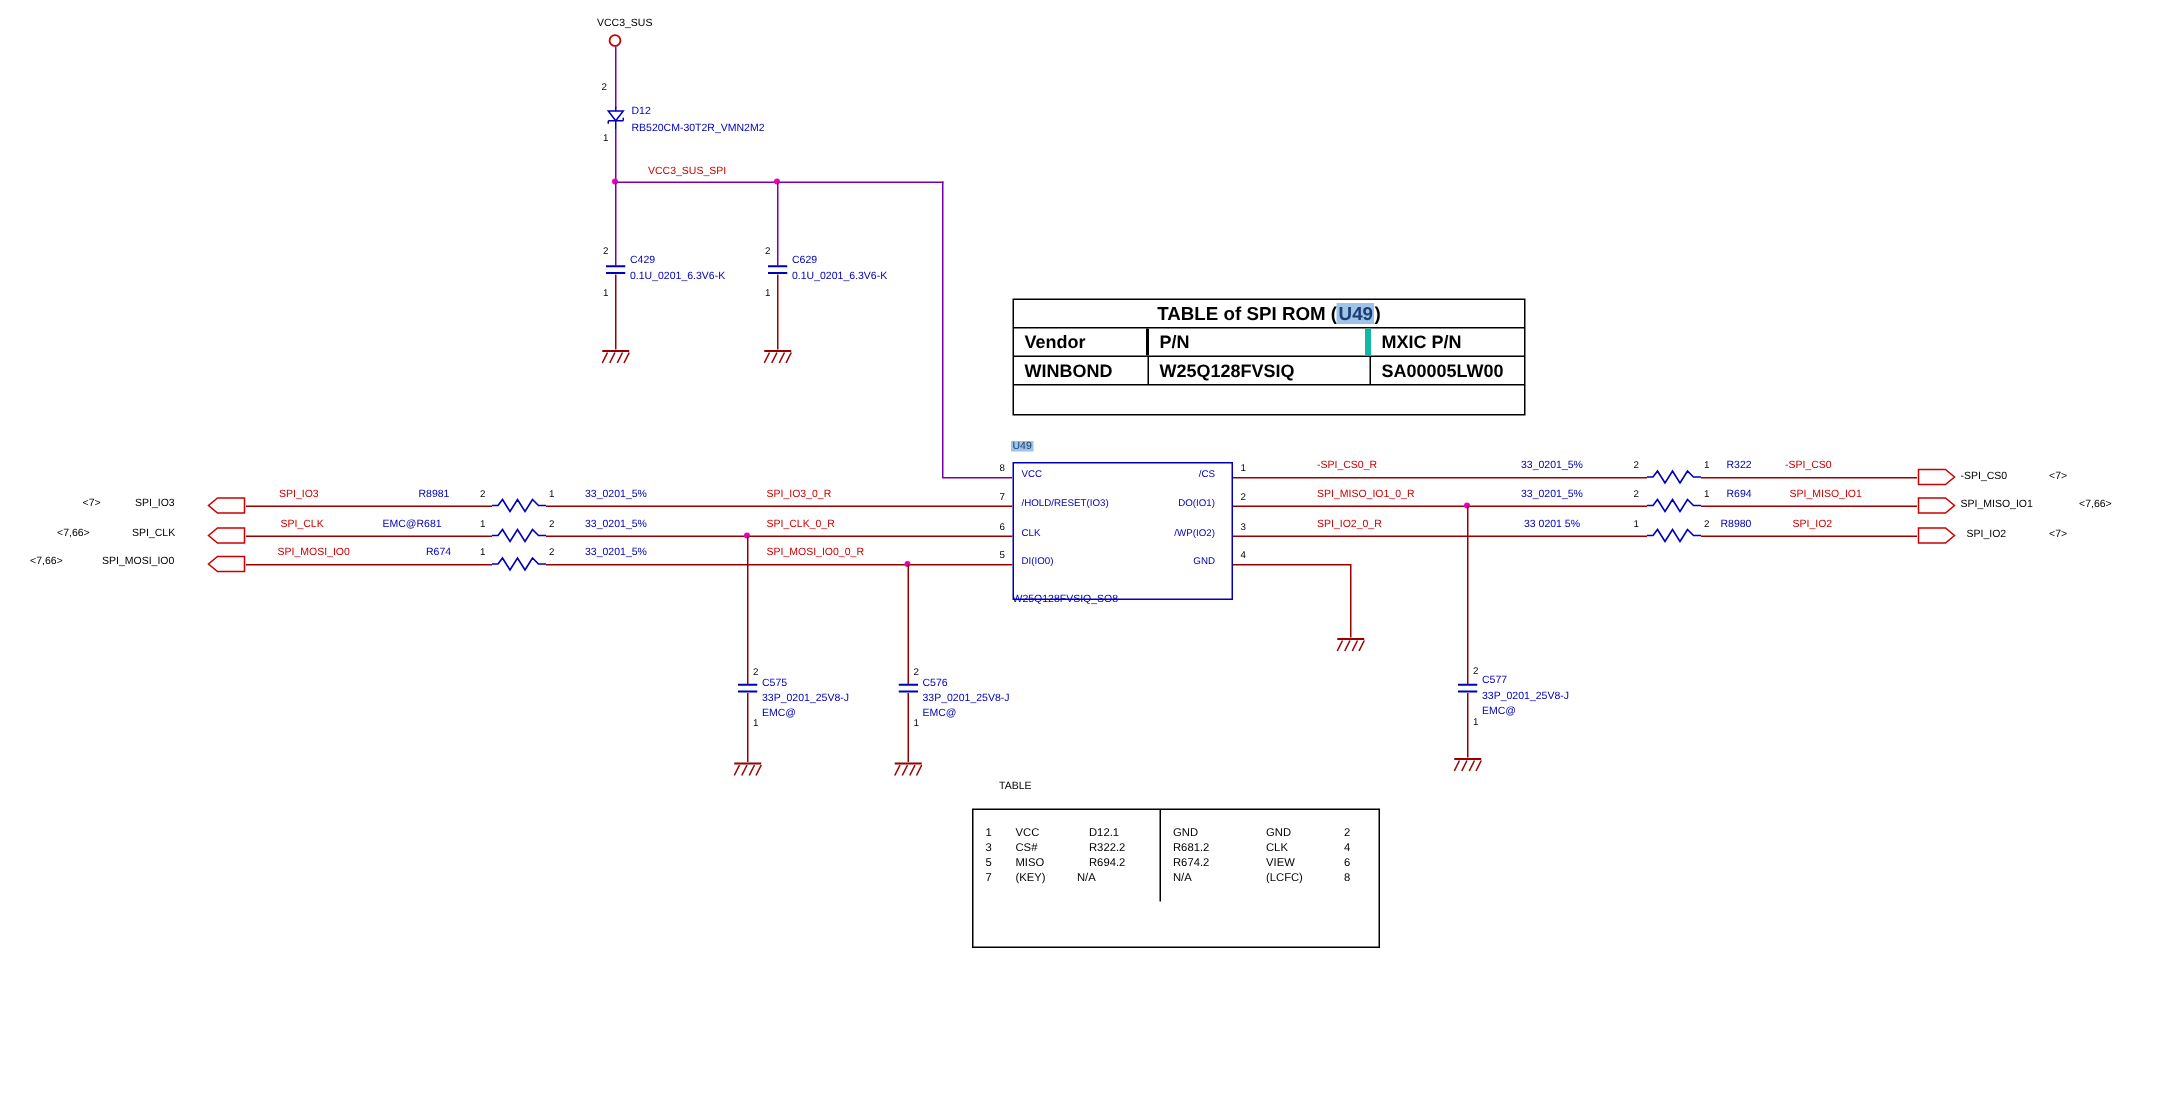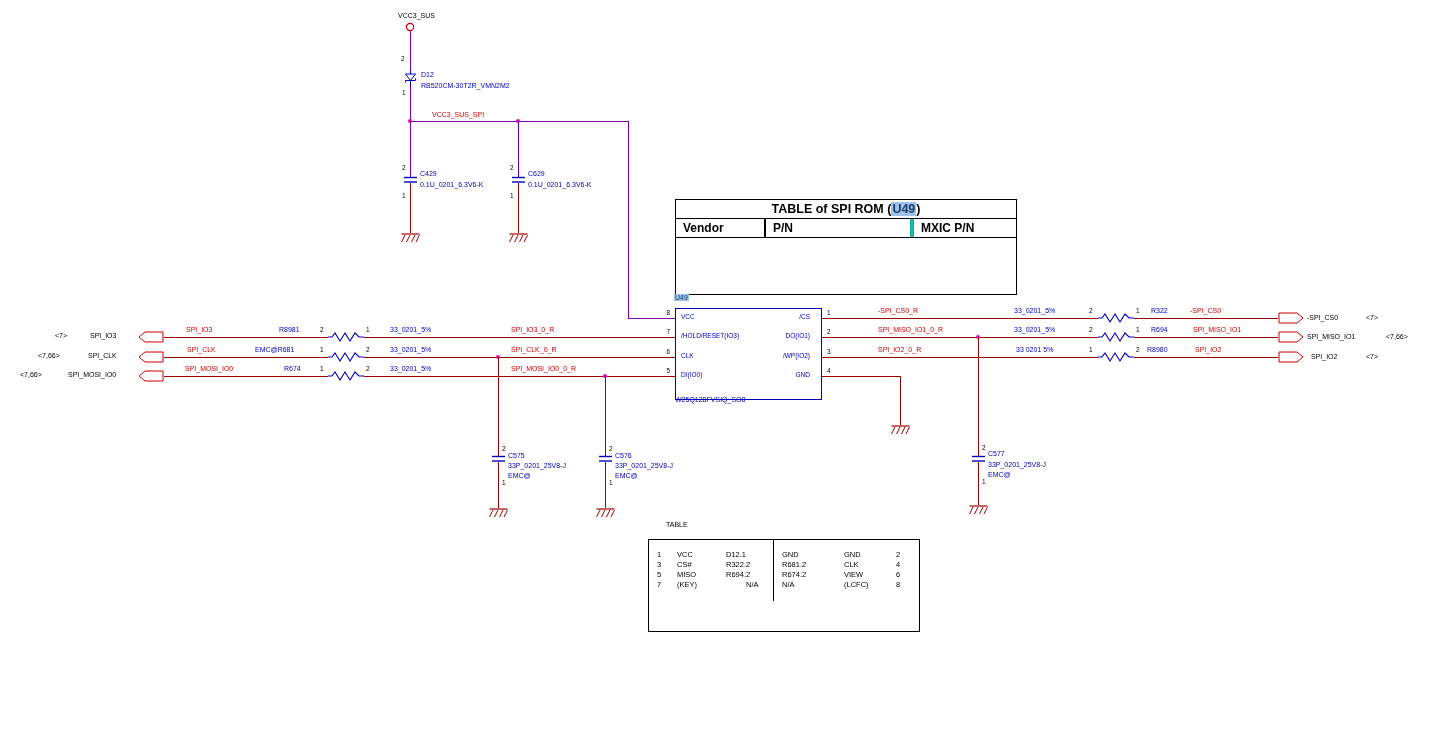--- a/index.html
+++ b/index.html
@@ -80,26 +80,31 @@
   <span class="pin" style="left:510px;top:192px">1</span>
   <div class="wire" style="left:518px;top:183px;width:1px;height:50px"></div>
   <svg class="abs" style="left:509px;top:233px" width="19" height="13">
     <line x1="0.5" y1="1" x2="18.5" y2="1" stroke="#990000" stroke-width="1.2"></line>
     <line x1="4" y1="2" x2="0.5" y2="9" stroke="#990000" stroke-width="1"></line>
     <line x1="9" y1="2" x2="5.5" y2="9" stroke="#990000" stroke-width="1"></line>
     <line x1="14" y1="2" x2="10.5" y2="9" stroke="#990000" stroke-width="1"></line>
     <line x1="18.5" y1="2" x2="15" y2="9" stroke="#990000" stroke-width="1"></line>
   </svg>
 
-  <div class="abs" style="left:675px;top:199px;width:342px;height:96px;border:1px solid #000;background:#fff">
+  <div class="abs" style="left:675px;top:199px;width:342px;height:78px;border:1px solid #000;background:#fff">
     <div class="tbl-title"><span>TABLE of SPI ROM (</span><span class="hl">U49</span><span>)</span></div>
     <div class="tbl-row" style="height:19px;border-bottom:1px solid #000">
       <div style="width:90px;border-right:2px solid #000000">Vendor</div>
       <div style="width:148px;border-right:4px solid #14b8a6">P/N</div>
       <div style="flex:1">MXIC P/N</div>
+    </div>
+    <div class="tbl-row" style="height:19px;border-bottom:1px solid #000">
+      <div style="width:90px;border-right:1px solid #000">WINBOND</div>
+      <div style="width:148px;border-right:1px solid #000">W25Q128FVSIQ</div>
+      <div style="flex:1">SA00005LW00</div>
     </div>
   </div>
 
   <span class="abs" style="left:674px;top:294px;font-size:7px"><span class="hl">U49</span></span>
   <div class="abs" style="left:675px;top:308px;width:147px;height:92px;border:1px solid #0000bb;background:#fff"></div>
   <span class="ref" style="left:675px;top:396px">W25Q128FVSIQ_SO8</span>
 
   <span class="icpin" style="left:681px;top:313px">VCC</span>
   <span class="icpin" style="left:681px;top:332px">/HOLD/RESET(IO3)</span>
   <span class="icpin" style="left:681px;top:352px">CLK</span>
@@ -305,21 +310,21 @@
             <span style="width:49px">CS#</span>
             <span>R322.2</span>
           </div>
         <div style="display:flex">
             <span style="width:20px">5</span>
             <span style="width:49px">MISO</span>
             <span>R694.2</span>
           </div>
         <div style="display:flex">
             <span style="width:20px">7</span>
-            <span style="width:69px">(KEY)</span>
+            <span style="width:41px">(KEY)</span>
             <span>N/A</span>
           </div>
       </div>
       <div style="flex:1;padding:10px 0 0 8px;font-size:7.5px;line-height:10px">
         <div style="display:flex">
             <span style="width:62px">GND</span>
             <span style="width:52px">GND</span>
             <span>2</span>
           </div>
         <div style="display:flex">

